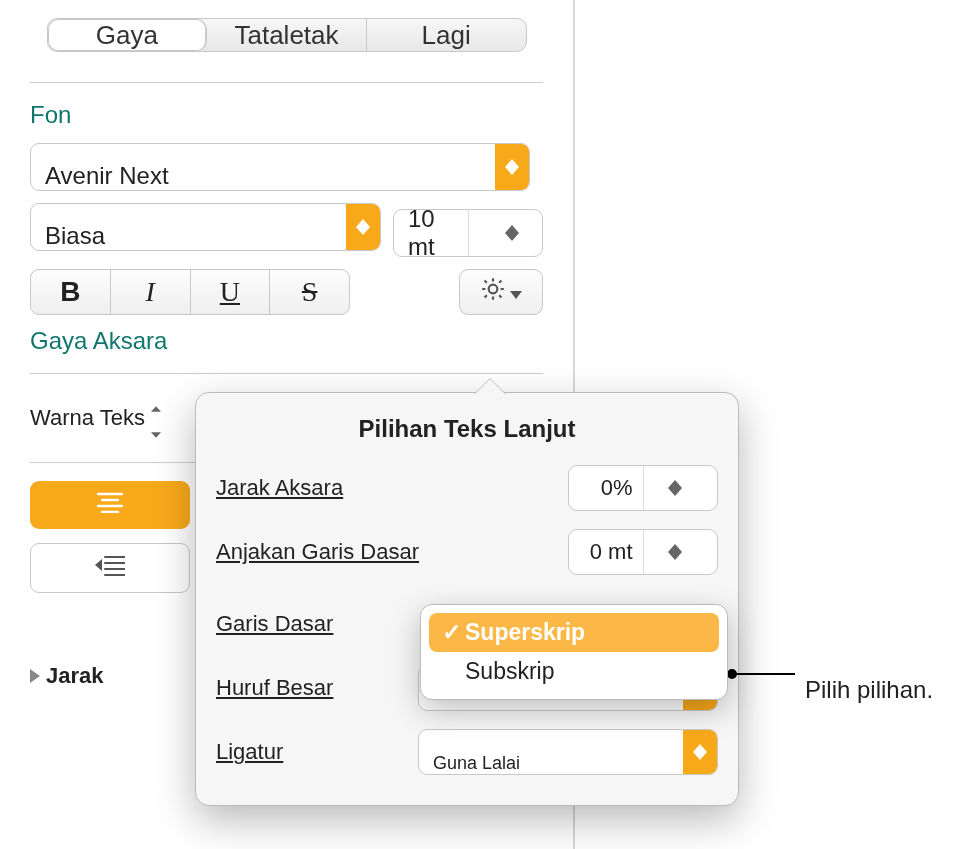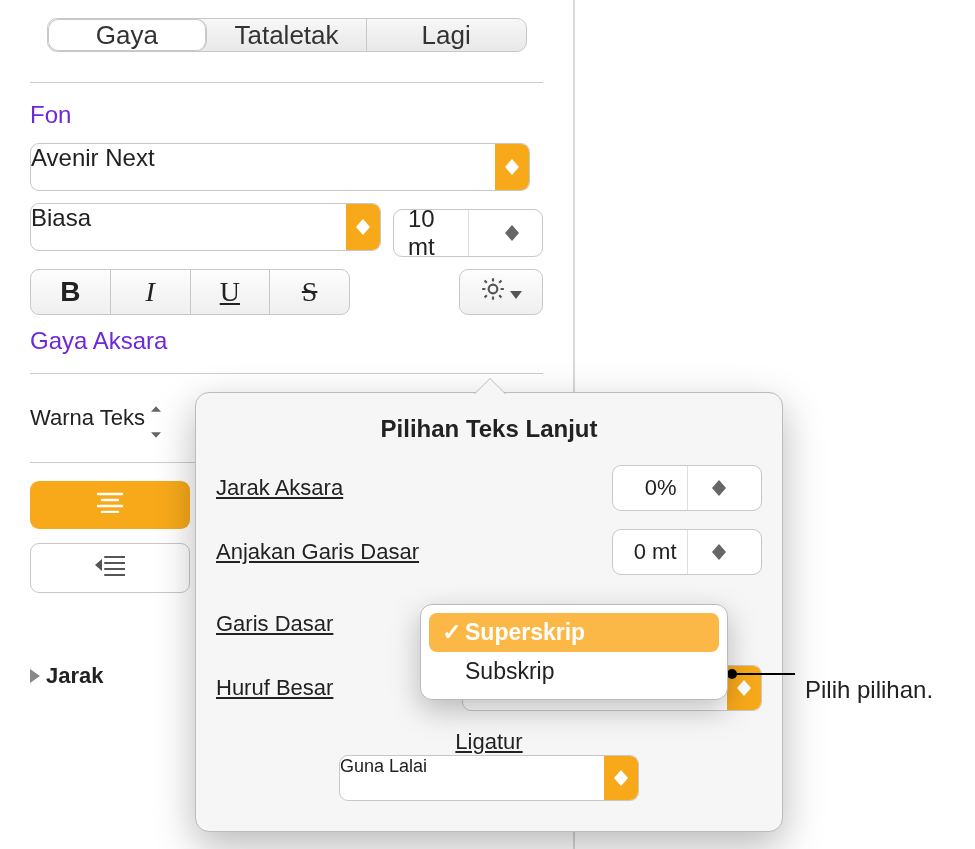--- a/index.html
+++ b/index.html
@@ -45,30 +45,31 @@
   }
   .tab:last-child { border-right: none; }
   .tab.active {
     background: #fff;
     border-radius: 10px;
     box-shadow: inset 0 0 0 1px #c8c8c8;
   }
   .section-label {
     font-size: 24px;
     margin: 10px 0 14px 0;
-    color: #6d28d9;
+    color: #0f766e;
   }
   .popup {
     display: flex;
-    align-items: flex-start;
+    align-items: flex-end;
     border: 1.5px solid #c8c8c8;
     border-radius: 9px;
     background: #fff;
     height: 48px;
     position: relative;
+    padding-left: 14px;
   }
   .popup-value {
     flex: 1;
     font-size: 24px;
   }
   .popup-arrows {
     width: 34px;
     height: 100%;
     background: #f8a91a;
     border-top-right-radius: 8px;
@@ -176,21 +177,21 @@
     align-items: center;
     gap: 6px;
     font-weight: 700;
     margin-top: 70px;
   }
   
   .popover {
     position: absolute;
     left: 195px;
     top: 392px;
-    width: 588px;
+    width: 544px;
     border: 1px solid #bbb;
     border-radius: 14px;
     background: #f6f6f6;
     box-shadow: 0 14px 40px rgba(0,0,0,0.28);
     padding: 22px 20px 30px 20px;
   }
   .popover::before {
     content: "";
     position: absolute;
     top: -14px;
@@ -466,21 +467,21 @@
         <svg class="tri" viewBox="0 0 14 8">
             <polygon points="7,0 14,8 0,8"></polygon>
           </svg>
         <svg class="tri" viewBox="0 0 14 8">
             <polygon points="0,0 14,0 7,8"></polygon>
           </svg>
       </span>
     </div>
   </div>
 
-  <div class="prow" style="margin-bottom:0;flex-direction:column;">
+  <div class="prow" style="margin-bottom:0;">
     <div class="prow-label">Ligatur</div>
     <div class="popup prow-popup">
       <span class="popup-value">Guna Lalai</span>
       <span class="popup-arrows">
         <svg class="tri" viewBox="0 0 14 8">
             <polygon points="7,0 14,8 0,8"></polygon>
           </svg>
         <svg class="tri" viewBox="0 0 14 8">
             <polygon points="0,0 14,0 7,8"></polygon>
           </svg>

